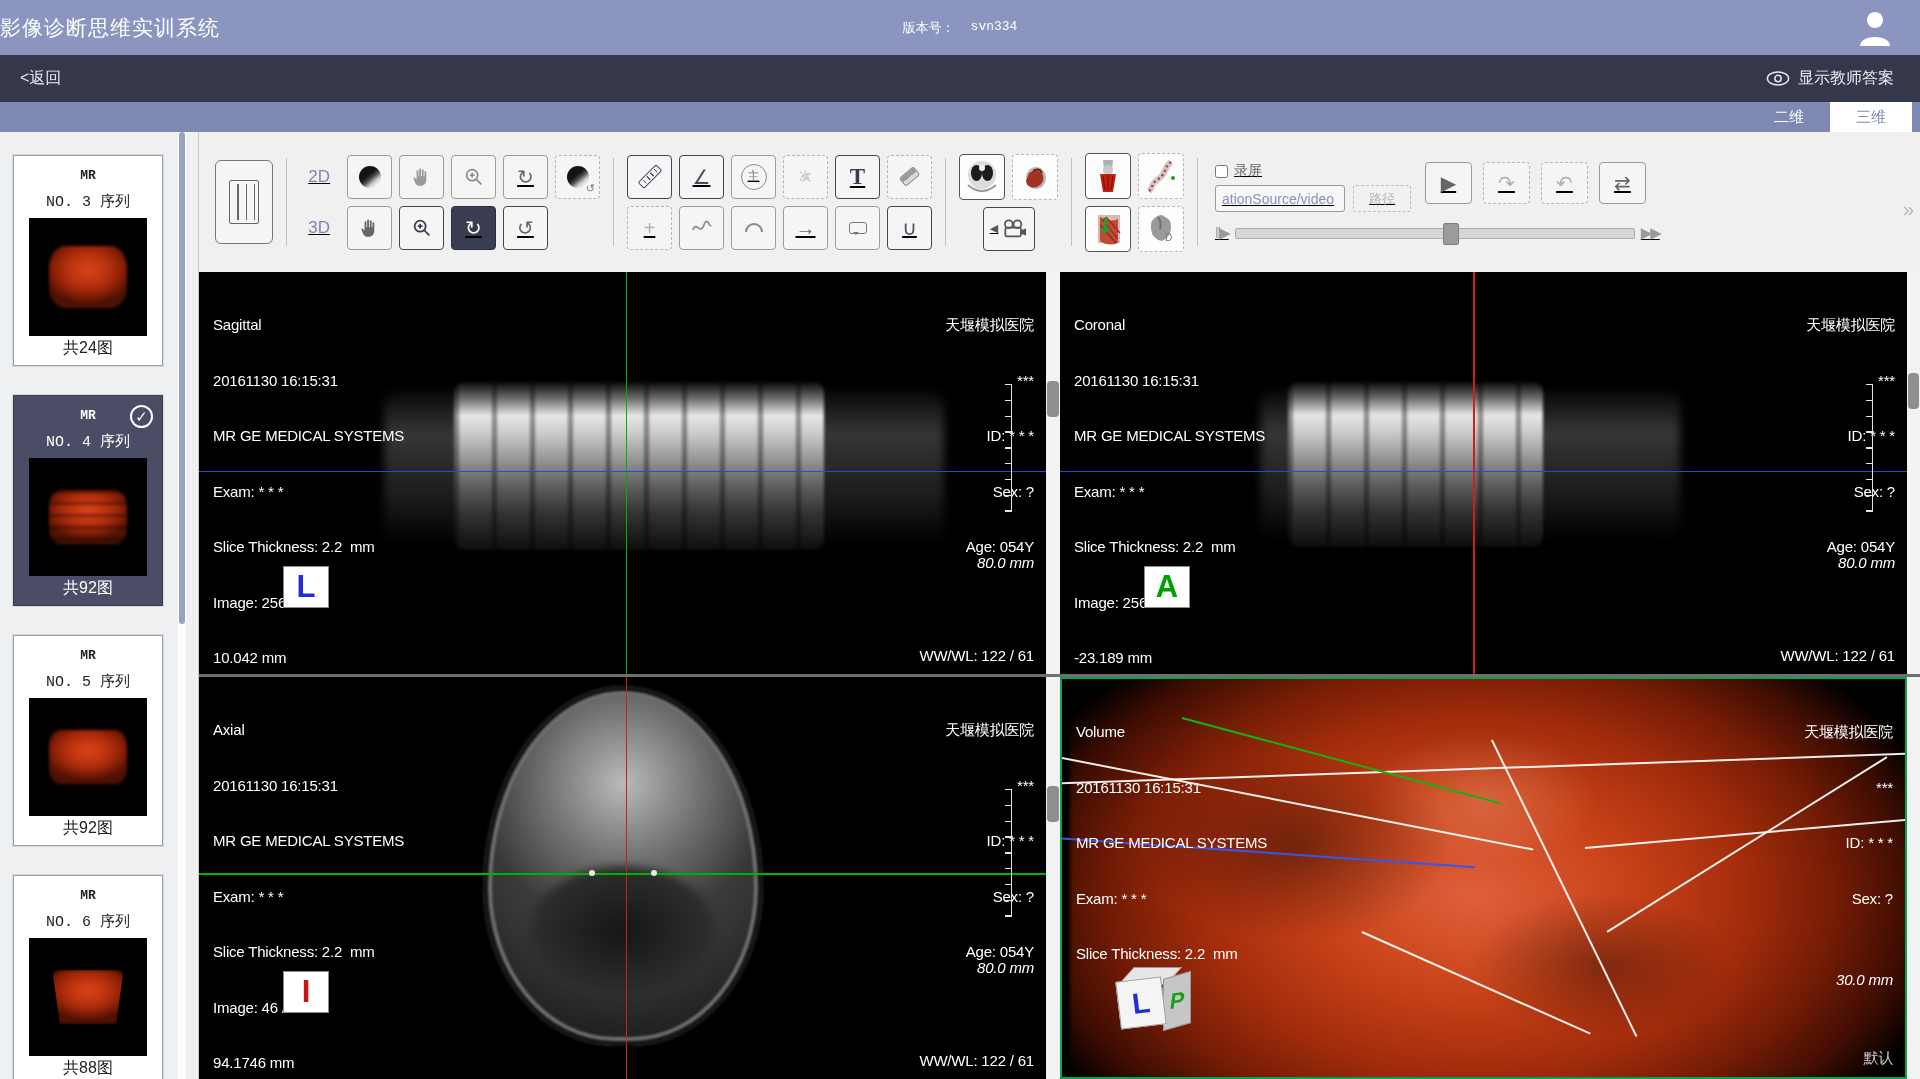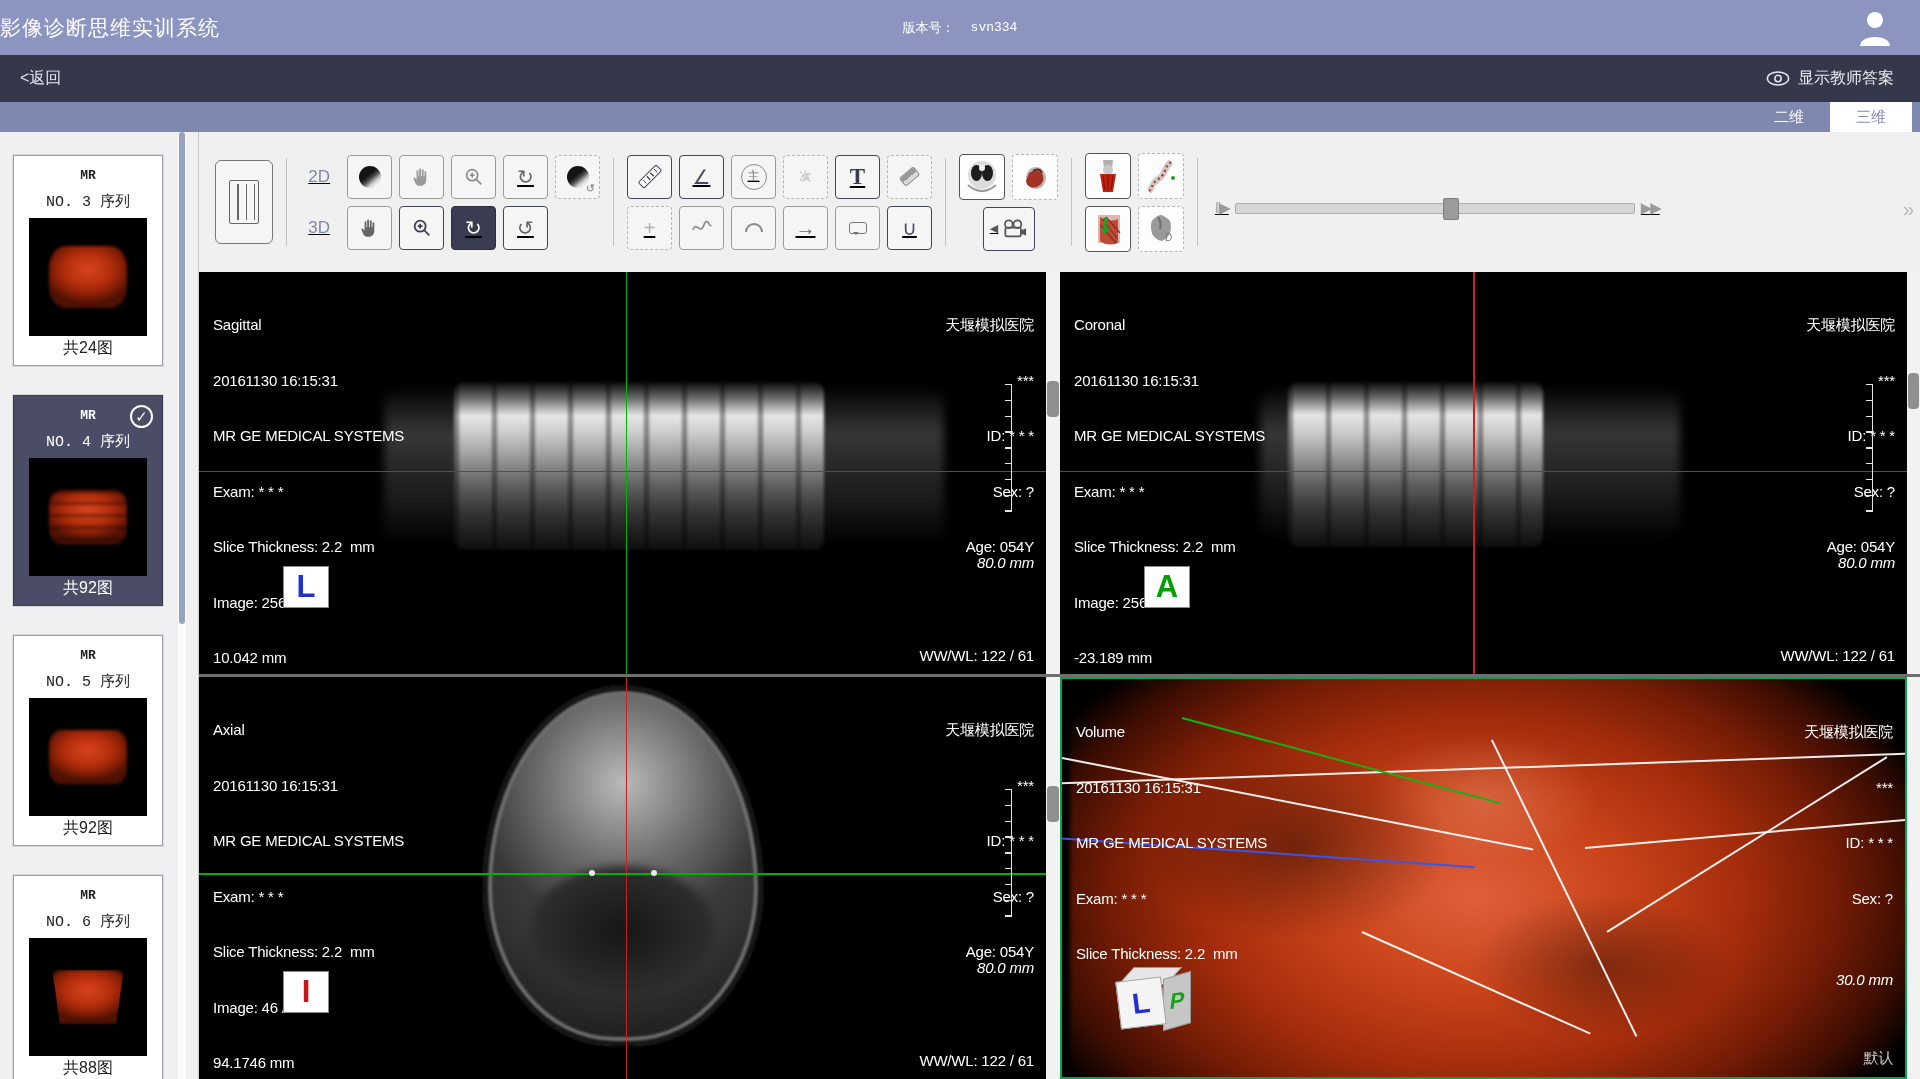--- a/index.html
+++ b/index.html
@@ -2,21 +2,21 @@
 <html><head>
 <meta charset="utf-8">
 <style>
   * { margin:0; padding:0; box-sizing:border-box; }
   html,body { width:1920px; height:1079px; overflow:hidden;
     font-family:"Liberation Sans", sans-serif; background:#f0f0f0; }
 
   
   .topbar { height:55px; background:#8b95c0; display:flex; align-items:center; position:relative; }
   .topbar .title { color:#fff; font-size:21px; letter-spacing:1px; }
-  .topbar .version { position:absolute; left:50%; transform:translateX(-50%); color:#fff; font-size:13px; display:flex; gap:16px; align-items:center;}
+  .topbar .version { position:absolute; left:50%; transform:translateX(-50%); color:#fff; font-size:13px; display:flex; gap:16px; }
   .topbar .version .vv { font-family:"Liberation Mono",monospace; font-size:13px;}
   .topbar .avatar { position:absolute; right:26px; top:8px; width:38px; height:38px; }
 
   .navbar { height:47px; background:#35374b; display:flex; align-items:center; justify-content:space-between; }
   .navbar .back { color:#e8e8ee; font-size:16px; padding-left:20px; cursor:pointer;text-align:right;}
   .navbar .answer { color:#e8e8ee; font-size:16px; padding-right:26px; display:flex; align-items:center; gap:8px; cursor:pointer;}
 
   .tabsbar { height:30px; background:#7e88b1; display:flex; justify-content:flex-end; }
   .tab { width:82px; height:30px; display:flex; align-items:center; justify-content:center; font-size:15px; color:#fff; cursor:pointer;}
   .tab.active { background:#ffffff; color:#7e88b1; margin-right:8px;}
@@ -424,20 +424,46 @@
                 <path d="M15 6 q4 6 2 12" fill="none" stroke="#6e6e6e" stroke-width="2"></path>
                 <text x="22" y="30" font-size="10" fill="#777">D</text>
               </svg>
           </div>
         </div>
       </div>
 
       <div class="tsep"></div>
 
       <div class="grp-record">
+        <div class="rec-top">
+          <div>
+            <div class="chk-row">
+              <input type="checkbox" style="">
+              <span>录屏</span>
+            </div>
+            <div class="path-row">
+              <input class="path-input" type="text" value="ationSource/video" style="">
+              <button class="path-btn">路径</button>
+            </div>
+          </div>
+          <div class="play-row">
+            <div class="tbtn">
+                <span class="tglyph">▶</span>
+              </div>
+            <div class="tbtn dashed">
+                <span class="tglyph">↷</span>
+              </div>
+            <div class="tbtn dashed">
+                <span class="tglyph">↶</span>
+              </div>
+            <div class="tbtn">
+                <span class="tglyph">⇄</span>
+              </div>
+          </div>
+        </div>
         <div class="slider-row">
           <span class="sl-ctl">‖▶</span>
           <div class="sl-track">
               <div class="sl-thumb"></div>
             </div>
           <span class="sl-ctl">▶▶</span>
         </div>
       </div>
 
       <div class="collapse">»</div>

